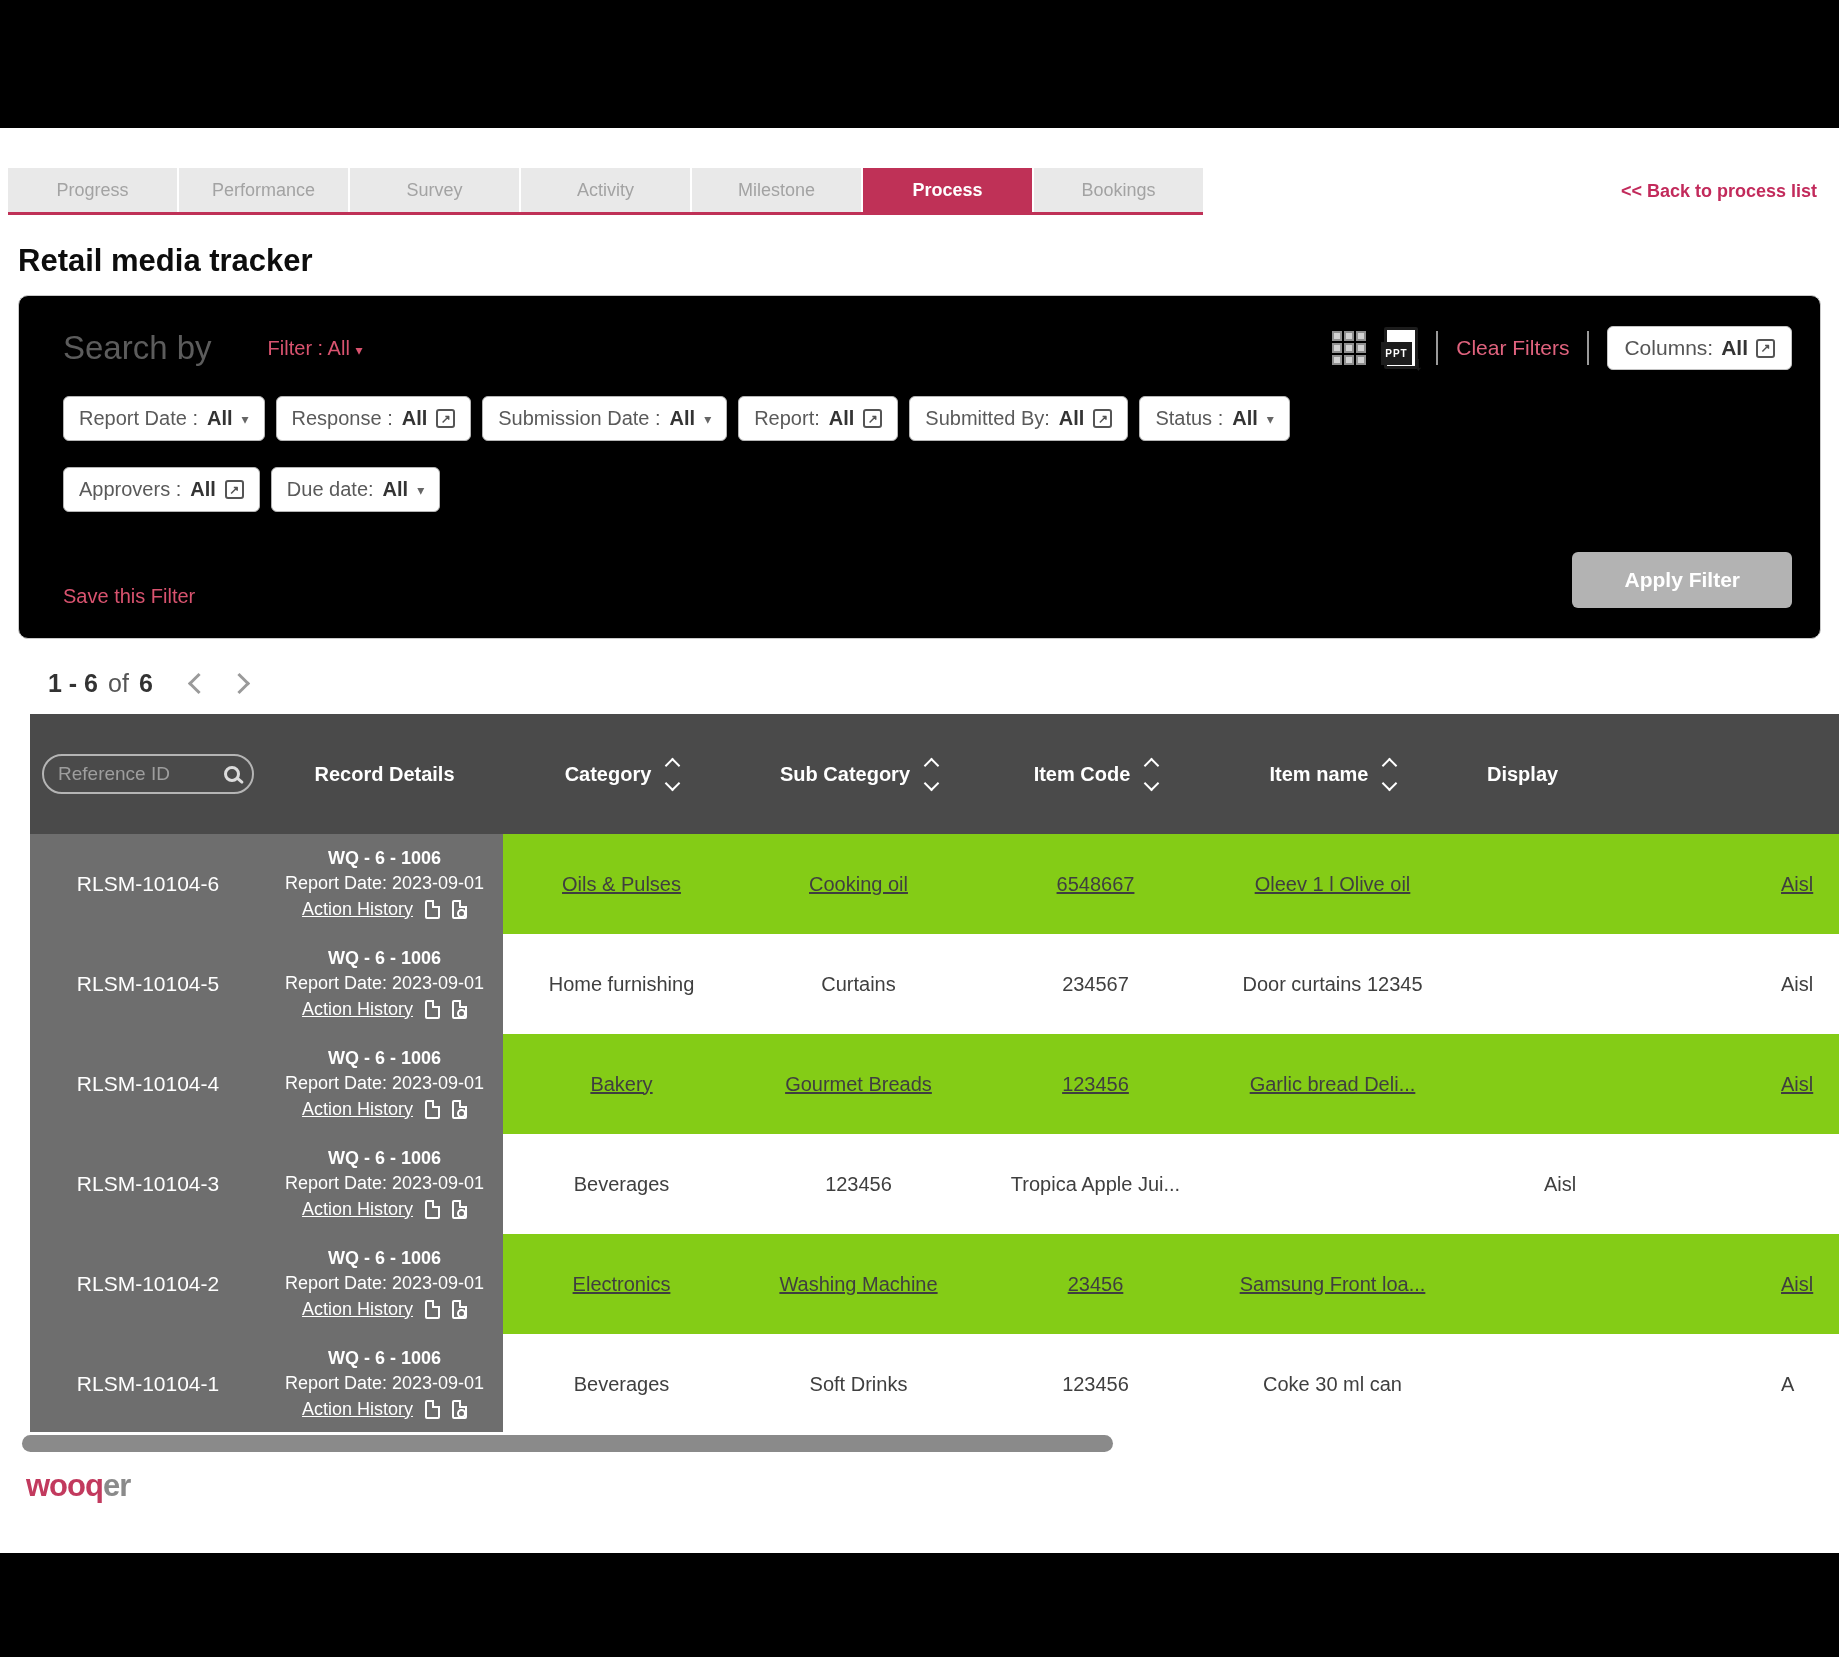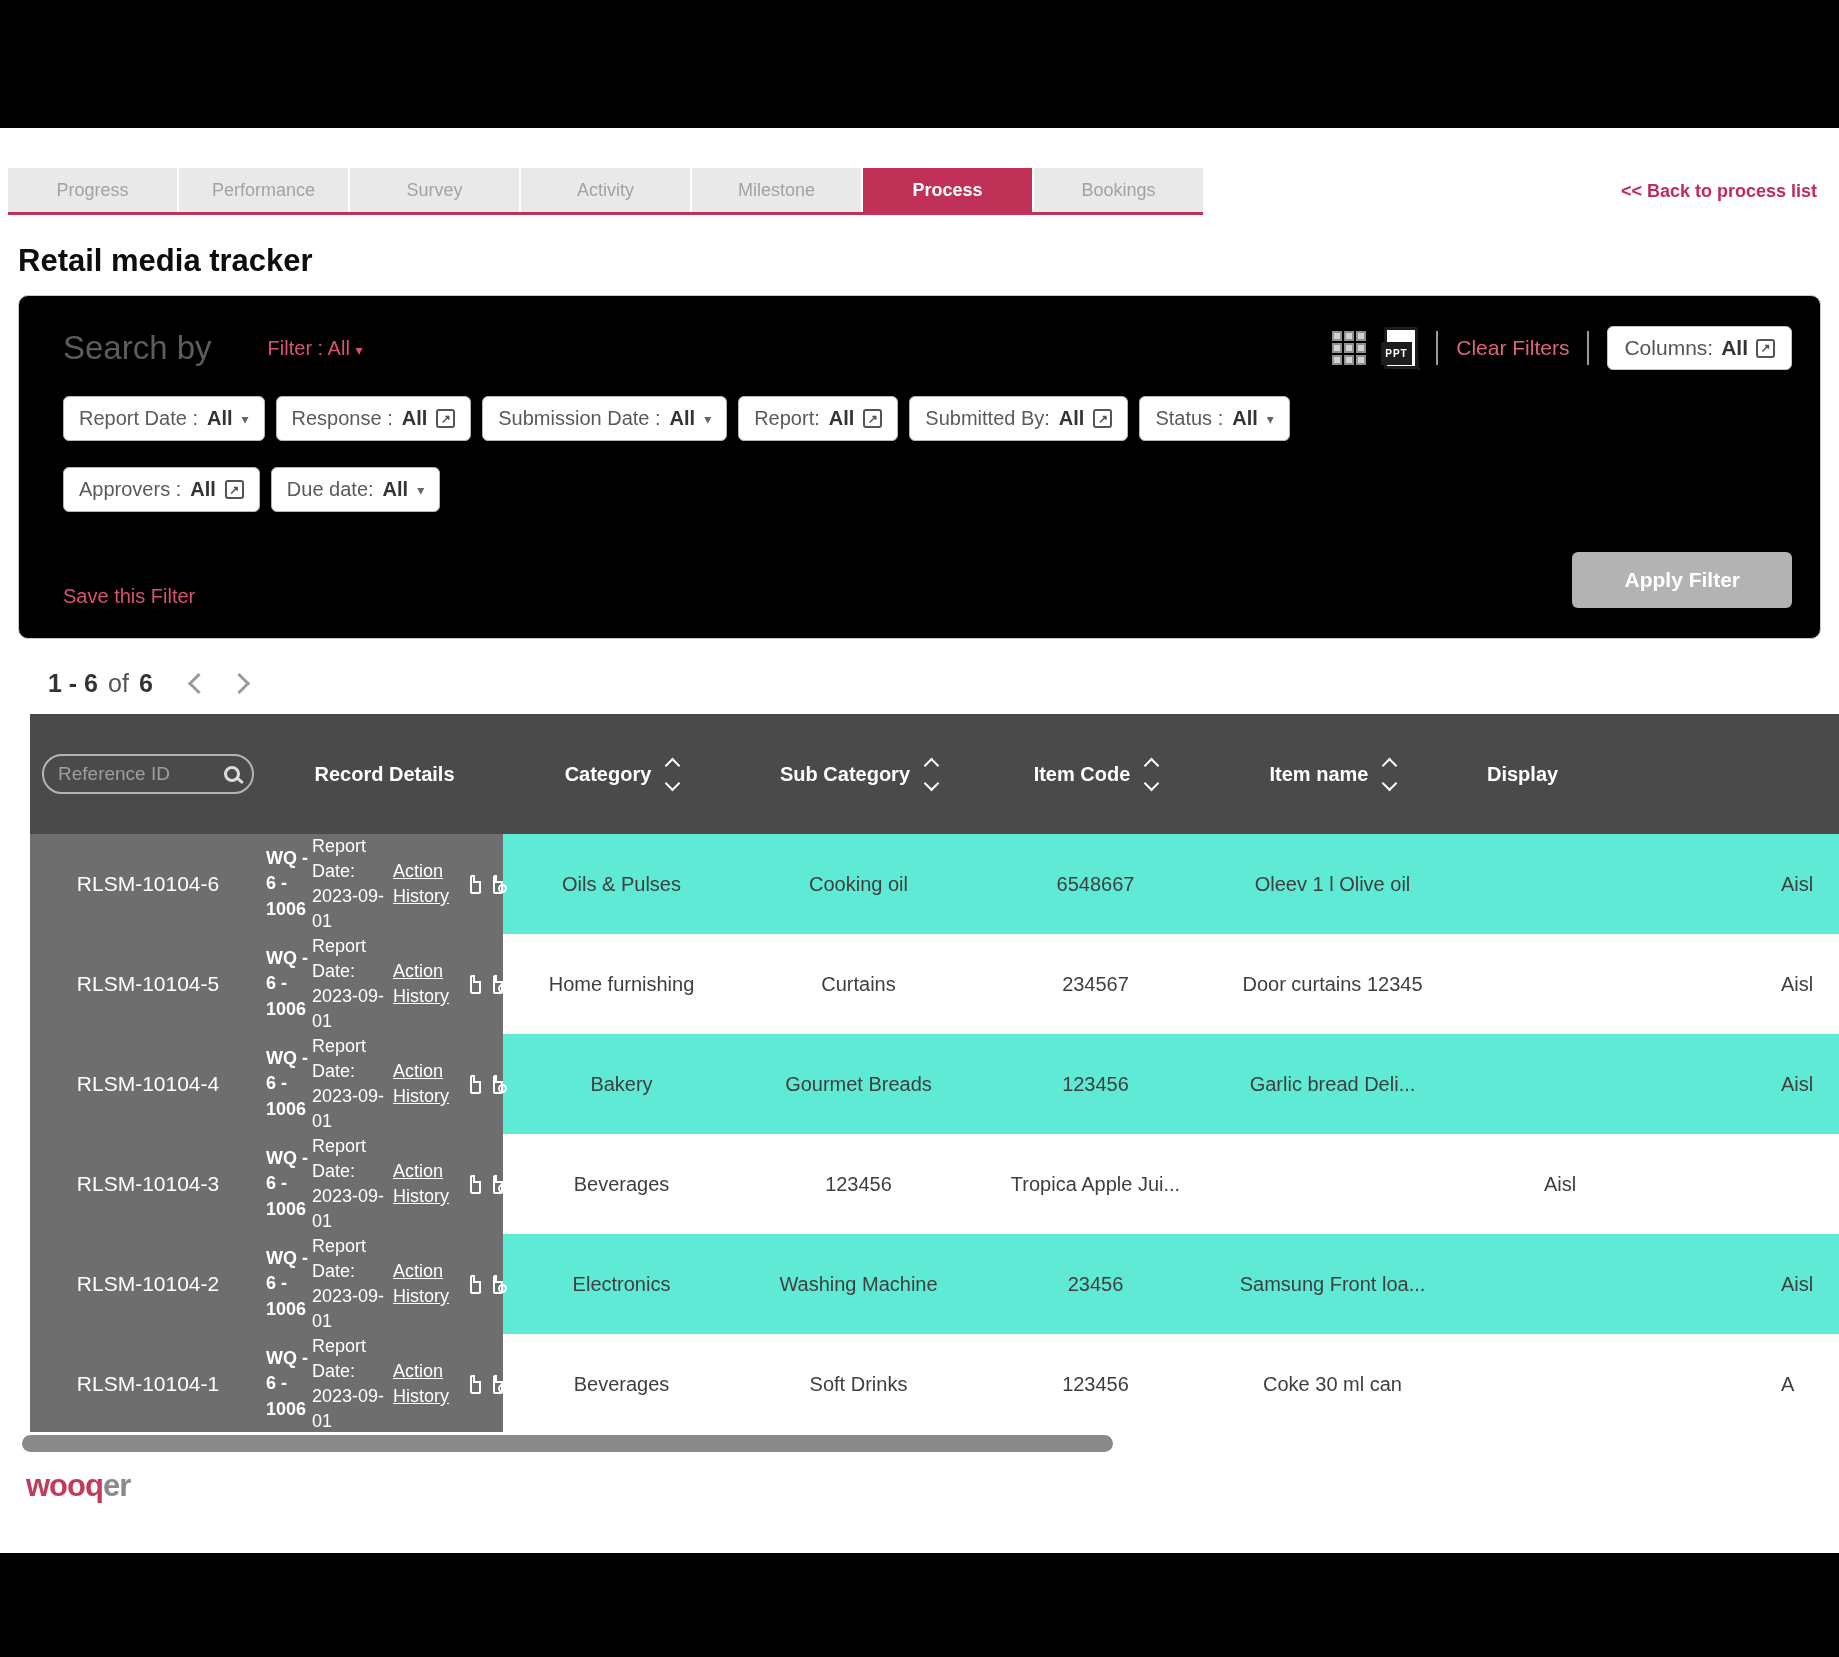--- a/index.html
+++ b/index.html
@@ -79,26 +79,26 @@
   .sort { display:flex; flex-direction:column; gap:7px; cursor:pointer; }
   .sort .up { width:11px; height:11px; border-left:2px solid #fff; border-top:2px solid #fff; transform:rotate(45deg); }
   .sort .down { width:11px; height:11px; border-left:2px solid #fff; border-top:2px solid #fff; transform:rotate(225deg); }
   .ref-search { width:212px; height:40px; border:2px solid #b5b5b5; border-radius:20px; display:flex; align-items:center; padding:0 12px 0 14px; }
   .ref-input { flex:1; background:transparent; border:none; outline:none; color:#ddd; font-size:19px; min-width:0; }
   .ref-input::placeholder { color:#9e9e9e; }
   .mag-icon { width:16px; height:16px; border:3px solid #dcdcdc; border-radius:50%; position:relative; cursor:pointer; flex:none; }
   .mag-icon::after { content:""; position:absolute; width:8px; height:3px; background:#dcdcdc; right:-7px; bottom:-3px; transform:rotate(40deg); border-radius:2px; }
 
   .trow { display:flex; height:100px; }
-  .trow.odd .lite { background:#5eead4; }
+  .trow.odd .lite { background:#84cc16;text-decoration:underline; }
   .trow.even .lite { background:#ffffff; }
   .td { display:flex; align-items:center; justify-content:center; font-size:20px; color:#3f3f3f; }
   .td.dark { background:#6e6e6e; color:#fff; }
   .td.c1 { width:236px; font-size:21px; }
-  .td.c2 { width:237px; line-height:1.4; font-size:18px; }
+  .td.c2 { width:237px; flex-direction:column; line-height:1.4; font-size:18px; }
   .td.c3,.td.c4,.td.c5,.td.c6 { width:237px; }
   .td.c7 { width:649px; justify-content:flex-start; padding-left:330px; }
   .rec-code { font-weight:bold; }
   .rec-action { display:flex; align-items:center; gap:12px; }
   .action-link { text-decoration:underline; cursor:pointer; }
   .doc-icon { width:15px; height:19px; border:2px solid #fff; border-radius:2px; position:relative; cursor:pointer; }
   .doc-icon::before { content:""; position:absolute; top:-2px; right:-2px; width:6px; height:6px; background:#6e6e6e; border-left:2px solid #fff; border-bottom:2px solid #fff; }
   .doc-icon.vr::after { content:""; position:absolute; width:5px; height:5px; border:2px solid #fff; border-radius:50%; left:3px; top:7px; }
 
   .hscroll { margin:3px 0 0 22px; width:1091px; height:17px; background:#8a8a8a; border-radius:9px; cursor:pointer; }

